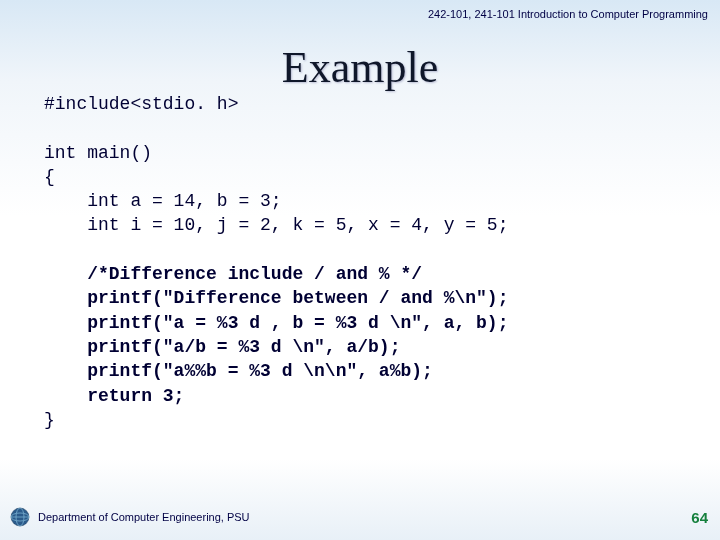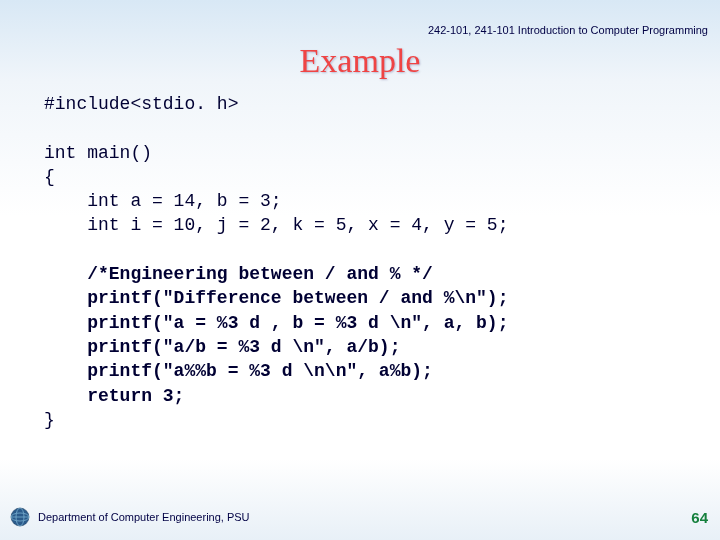--- a/index.html
+++ b/index.html
@@ -10,31 +10,30 @@
     font-family: Arial, sans-serif;
     position: relative;
     overflow: hidden;
   }
   .header-text {
     position: absolute;
     top: 8px;
     right: 12px;
     font-size: 11px;
     color: #000044;
-    margin-top: 16px;
   }
   .title {
     position: absolute;
     top: 42px;
     left: 0;
     width: 100%;
     text-align: center;
     font-family: Georgia, 'Times New Roman', serif;
-    font-size: 34px;
-    color: #ef4444;
+    font-size: 44px;
+    color: #0f172a;
     text-shadow: 1px 1px 2px rgba(100,100,150,0.4);
   }
   .code-block {
     position: absolute;
     top: 92px;
     left: 44px;
     font-family: 'Courier New', monospace;
     font-size: 18px;
     line-height: 1.35;
     color: #000033;
@@ -78,21 +77,21 @@
 
 <div class="title">Example</div>
 
 <div class="code-block"><span>#include&lt;stdio. h&gt;</span>
 <span></span>
 <span>int main()</span>
 <span>{</span>
 <span>    int a = 14, b = 3;</span>
 <span>    int i = 10, j = 2, k = 5, x = 4, y = 5;</span>
 <span></span>
-<span class="bold">    /*Engineering between / and % */</span>
+<span class="bold">    /*Difference include / and % */</span>
 <span class="bold">    printf("Difference between / and %\n");</span>
 <span class="bold">    printf("a = %3 d , b = %3 d \n", a, b);</span>
 <span class="bold">    printf("a/b = %3 d \n", a/b);</span>
 <span class="bold">    printf("a%%b = %3 d \n\n", a%b);</span>
 <span class="bold">    return 3;</span>
 <span>}</span></div>
 
 <div class="footer">
   <div class="footer-left">
     <svg class="logo" viewBox="0 0 20 20">

